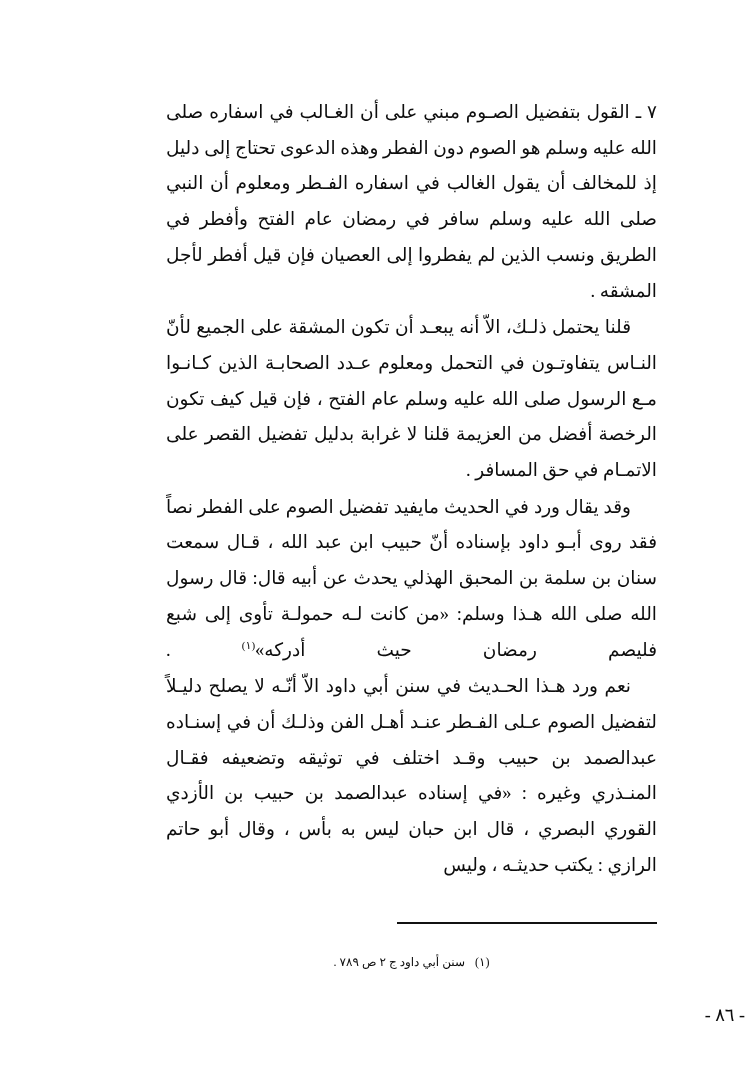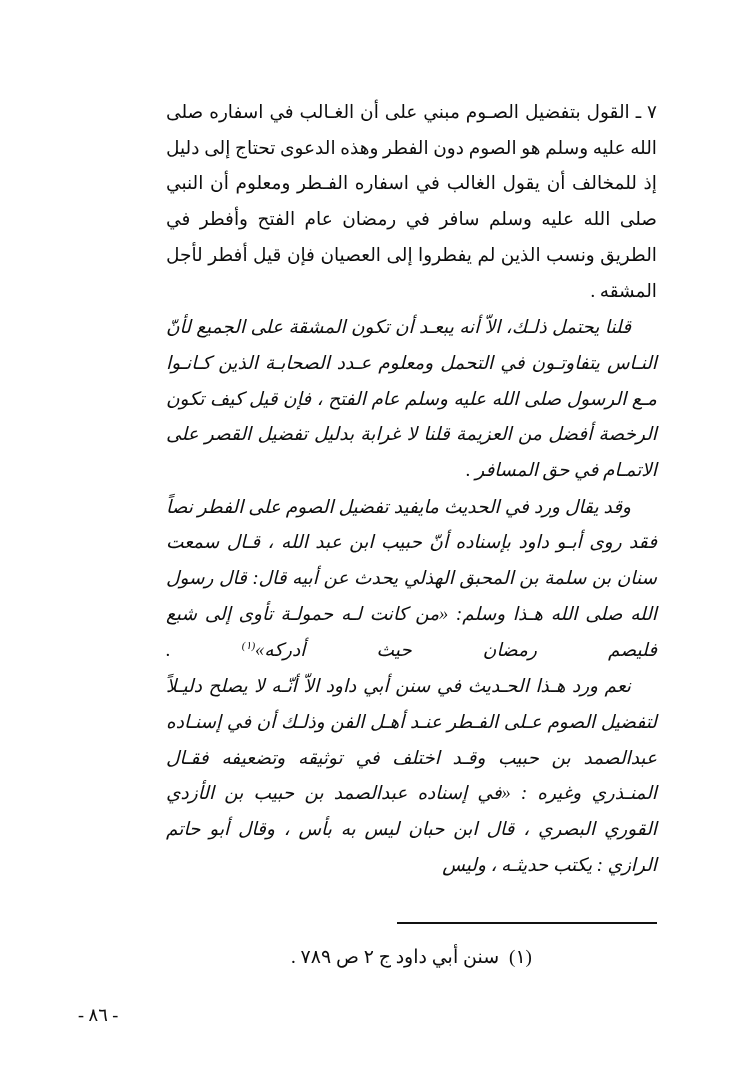--- a/index.html
+++ b/index.html
@@ -30,21 +30,20 @@
     letter-spacing: 0.1px;
   }
   .para {
     margin: 0 0 1px 0;
     direction: rtl;
     text-align: justify;
     text-align-last: justify;
   }
   .para.indent {
     text-indent: 26px;
-    font-style: italic;
   }
   .para.last-right {
     text-align-last: right;
   }
   .para.gap-before {
   }
   .numbered {
     display: block;
   }
   .footnote-rule {
@@ -55,32 +54,32 @@
     height: 2px;
     background: #111;
   }
   .footnote {
     position: absolute;
     right: 88px;
     left: 88px;
     bottom: 104px;
     direction: rtl;
     text-align: center;
-    font-size: 19px;
+    font-size: 12px;
     line-height: 1.6;
   }
   .footnote-marker {
     margin-left: 10px;
   }
   .page-number {
     position: absolute;
     left: 0;
     right: 0;
     bottom: 50px;
-    text-align: left;
+    text-align: right;
     font-size: 18px;
     letter-spacing: 1px;
   }
   sup.ref {
     font-size: 11px;
     vertical-align: super;
   }
 </style>
 </head>
 <body>

